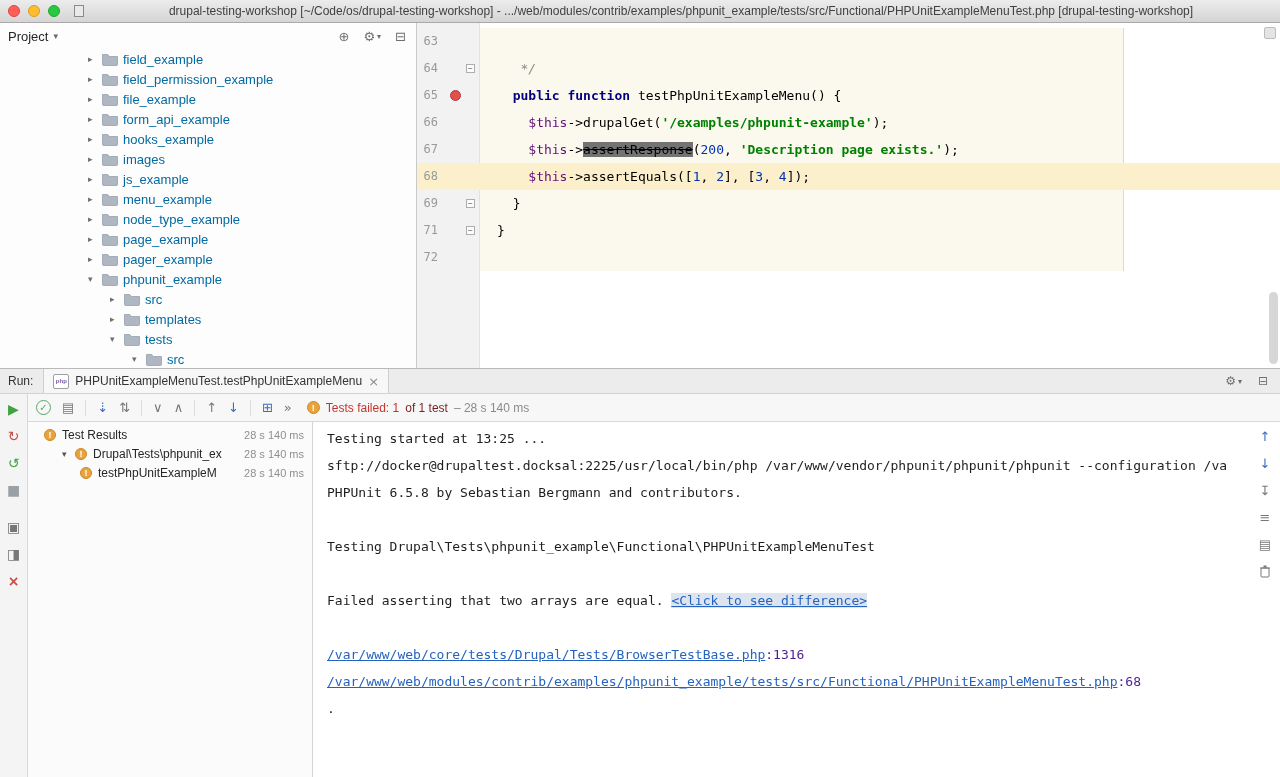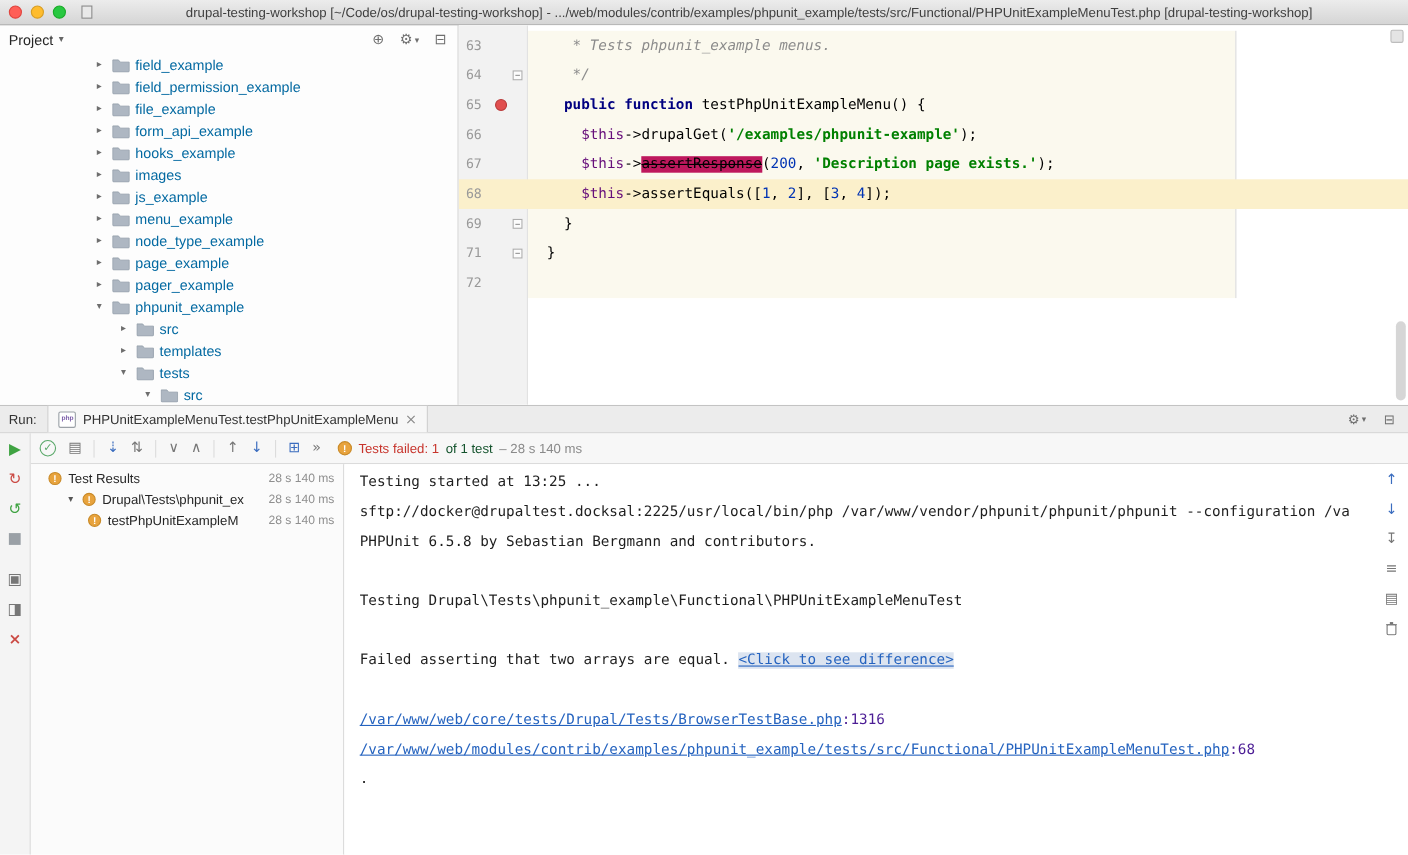--- a/index.html
+++ b/index.html
@@ -44,21 +44,21 @@
   .fail-ball { position:absolute; left:33px; top:8px; width:11px; height:11px; border-radius:50%;
                background:#e14f4f; border:1px solid #b93a3a; }
   .fold { position:absolute; left:49px; top:9px; width:9px; height:9px; border:1px solid #adadad; background:#fcfcfc;
           font-size:8px; line-height:7px; text-align:center; color:#666; }
   .c { padding-left:17px; color:#000; }
   .cm { color:#8c8c8c; font-style:italic; }
   .kw { color:#000080; font-weight:bold; }
   .str { color:#008000; font-weight:bold; }
   .num { color:#0033b3; }
   .var { color:#660e7a; }
-  .dep { background:#be185d; text-decoration:line-through; }
+  .dep { background:#737373; text-decoration:line-through; }
   .esb-thumb { position:absolute; right:2px; top:269px; width:9px; height:72px; background:rgba(0,0,0,0.16); border-radius:5px; }
   .insp-widget { position:absolute; right:4px; top:4px; width:12px; height:12px; border:1px solid #bdbdbd; background:#e4e4e4; border-radius:2px; }
 
   
   .run-panel { height:409px; border-top:1px solid #b9b9b9; display:flex; flex-direction:column; background:#fff; }
   .run-tabs { height:25px; flex:none; background:#ececec; border-bottom:1px solid #d2d2d2; display:flex; align-items:center;
               padding-left:8px; font-size:12px; color:#333; }
   .run-label { margin-right:10px; }
   .run-tab { height:100%; display:flex; align-items:center; gap:6px; padding:0 9px; background:#f7f7f7;
              border-left:1px solid #cfcfcf; border-right:1px solid #cfcfcf; }
@@ -82,21 +82,21 @@
   .run-right { flex:1; display:flex; flex-direction:column; min-width:0; }
   .run-toolbar { height:28px; flex:none; background:#f7f7f7; border-bottom:1px solid #d8d8d8; display:flex;
                  align-items:center; padding-left:8px; gap:11px; font-size:13px; color:#777; }
   .tb-sep { width:1px; height:16px; background:#dcdcdc; }
   .passed-circ { width:15px; height:15px; border:1px solid #59a869; border-radius:50%; color:#59a869; font-size:10px;
                  display:flex; align-items:center; justify-content:center; }
   .status { display:flex; align-items:center; gap:6px; margin-left:4px; font-size:12px; white-space:nowrap; }
   .bang-ball { width:13px; height:13px; border-radius:50%; background:#e8a33d; border:1px solid #c98a28; color:#fff;
                font-size:9px; font-weight:bold; line-height:12px; text-align:center; flex:none; }
   .st-fail { color:#c7342c; }
-  .st-of { color:#14532d; }
+  .st-of { color:#7f1d1d; }
   .st-time { color:#8a8a8a; }
 
   .run-content { flex:1; display:flex; min-height:0; }
   .test-tree { width:285px; flex:none; border-right:1px solid #d4d4d4; background:#fbfbfb; padding-top:3px; font-size:12px; overflow:hidden; }
   .tt-row { height:19px; display:flex; align-items:center; white-space:nowrap; }
   .tt-chev { width:13px; flex:none; font-size:9px; color:#555; font-family:"DejaVu Sans",sans-serif; }
   .tt-ball { width:12px; height:12px; flex:none; border-radius:50%; background:#e8a33d; border:1px solid #c98a28; color:#fff;
              font-size:9px; font-weight:bold; line-height:11px; text-align:center; margin-right:6px; }
   .tt-label { overflow:hidden; max-width:158px; color:#262626; }
   .tt-time { margin-left:auto; padding-right:8px; color:#8f8f8f; font-size:11px; }
@@ -254,21 +254,21 @@
           <span class="tlabel">src</span>
         </div>
       </div>
   </div>
 
   <div class="editor">
     <div class="gutter-col"></div>
     <div class="code-tint"></div>
     <div class="margin-line"></div>
     <div id="code-lines">
-        <div class="cl"><span class="g"><span class="ln">63</span></span><span class="c"><span class="cm">   * Tests phpunit_example menus.</span></span></div>
+        <div class="cl"><span class="g"><span class="ln">63</span></span></div>
         <div class="cl"><span class="g"><span class="ln">64</span><span class="fold">−</span></span><span class="c"><span class="cm">   */</span></span></div>
         <div class="cl"><span class="g"><span class="ln">65</span><span class="fail-ball"></span></span><span class="c"><span>  </span><span class="kw">public function</span><span> testPhpUnitExampleMenu() {</span></span></div>
         <div class="cl"><span class="g"><span class="ln">66</span></span><span class="c"><span>    </span><span class="var">$this</span><span>-&gt;drupalGet(</span><span class="str">'/examples/phpunit-example'</span><span>);</span></span></div>
         <div class="cl"><span class="g"><span class="ln">67</span></span><span class="c"><span>    </span><span class="var">$this</span><span>-&gt;</span><span class="dep">assertResponse</span><span>(</span><span class="num">200</span><span>, </span><span class="str">'Description page exists.'</span><span>);</span></span></div>
         <div class="cl hl"><span class="g"><span class="ln">68</span></span><span class="c"><span>    </span><span class="var">$this</span><span>-&gt;assertEquals([</span><span class="num">1</span><span>, </span><span class="num">2</span><span>], [</span><span class="num">3</span><span>, </span><span class="num">4</span><span>]);</span></span></div>
         <div class="cl"><span class="g"><span class="ln">69</span><span class="fold">−</span></span><span class="c"><span>  }</span></span></div>
         <div class="cl"><span class="g"><span class="ln">71</span><span class="fold">−</span></span><span class="c"><span>}</span></span></div>
         <div class="cl"><span class="g"><span class="ln">72</span></span><span class="c"></span></div>
       </div>
     <div class="insp-widget"></div>

